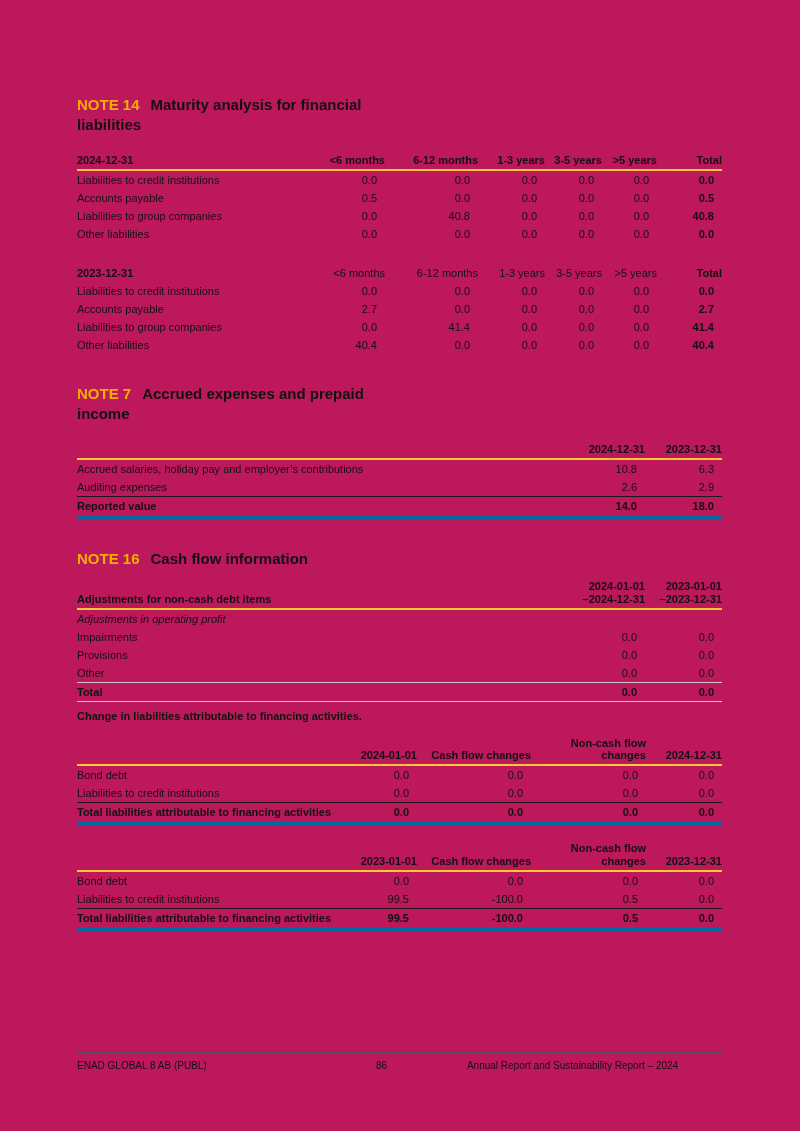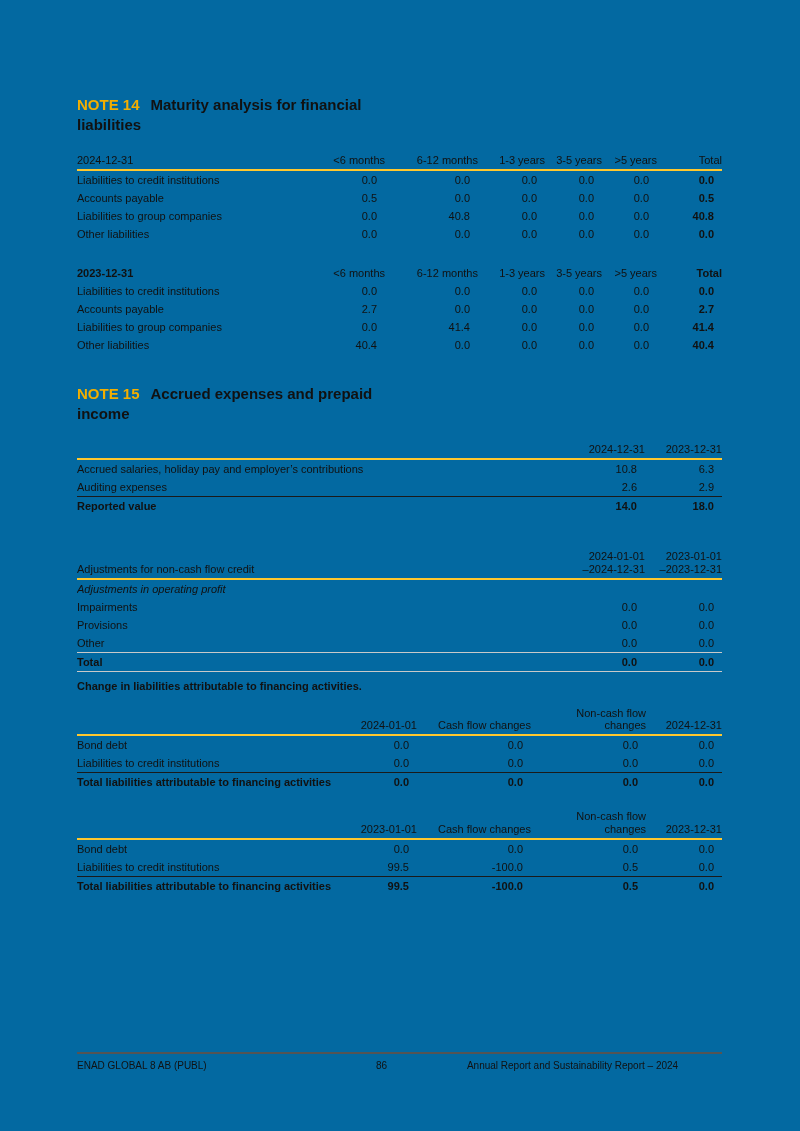--- a/index.html
+++ b/index.html
@@ -1,35 +1,35 @@
 <!DOCTYPE html>
 <html><head>
 <meta charset="utf-8">
 <style>
   html,body{margin:0;padding:0;background:#ffffff;}
   body{width:800px;height:1131px;font-family:"Liberation Sans",sans-serif;color:#000;}
-  .page{position:relative;width:800px;height:1131px;overflow:hidden;box-sizing:border-box;padding:95px 78px 0 77px;background:#0369a1;}
+  .page{position:relative;width:800px;height:1131px;overflow:hidden;box-sizing:border-box;padding:95px 78px 0 77px;background:#be185d;}
 
   .note-heading{width:330px;font-size:15px;line-height:20px;font-weight:700;margin:0 0 16px 0;color:#111;}
   .note-num{color:#F2AE00;padding-right:11px;}
 
   table{border-collapse:collapse;table-layout:fixed;width:645px;}
   th,td{font-size:11px;line-height:12.5px;padding:3px 0 2.5px 6px;text-align:right;vertical-align:bottom;white-space:nowrap;overflow:hidden;color:#111;}
   th.l,td.l{text-align:left;padding-left:0;}
   td.num{padding-right:8px;}
   .b{font-weight:700;}
   .it{font-style:italic;}
   .two-line{white-space:pre-line;}
 
   tr.goldline th{border-bottom:2px solid #FFC82E;}
-  .hdr th{font-weight:400;margin-left:40px;}
+  .hdr th{font-weight:700;margin-left:40px;}
   .hdr-mixed th{font-weight:400;}
   .hdr-mixed th.b{font-weight:700;}
 
-  tr.total-dark td{border-top:1.5px solid #1a1a1a;border-bottom:2px solid #0369a1;font-weight:700;}
+  tr.total-dark td{border-top:1.5px solid #1a1a1a;border-bottom:4px solid #0369a1;font-weight:700;}
   tr.total-light td{border-top:1px solid #c9c9c9;border-bottom:1px solid #c9c9c9;font-weight:700;}
 
   col.c14-label{width:230px;} col.c14-m6{width:78px;} col.c14-m612{width:93px;}
   col.c14-y13{width:67px;} col.c14-y35{width:57px;} col.c14-y5{width:55px;} col.c14-tot{width:65px;}
   col.c2-label{width:430px;} col.c2-a{width:138px;} col.c2-b{width:77px;}
   col.c5-label{width:270px;} col.c5-a{width:70px;} col.c5-b{width:114px;} col.c5-c{width:115px;} col.c5-d{width:76px;}
 
   .t-gap-a{margin-bottom:21px;}
   .sec-15{margin-top:30px;}
   .sec-16{margin-top:30px;}
@@ -164,21 +164,21 @@
           <td class="num">0.0</td>
           <td class="num">0.0</td>
           <td class="num">0.0</td>
           <td class="num b">40.4</td>
         </tr>
       </tbody>
     </table>
   </section>
 
   <section class="sec-15">
-    <h2 class="note-heading"><span class="note-num">NOTE 15</span><span>Accrued expenses and prepaid income</span></h2>
+    <h2 class="note-heading"><span class="note-num">NOTE 7</span><span>Accrued expenses and prepaid income</span></h2>
 
     <table>
       <colgroup>
           <col class="c2-label">
           <col class="c2-a">
           <col class="c2-b">
         </colgroup>
       <tbody>
         <tr class="hdr goldline">
           <th class="l"></th>
@@ -198,30 +198,31 @@
         <tr class="total-dark">
           <td class="l">Reported value</td>
           <td class="num">14.0</td>
           <td class="num">18.0</td>
         </tr>
       </tbody>
     </table>
   </section>
 
   <section class="sec-16">
+    <h2 class="note-heading"><span class="note-num">NOTE 16</span><span>Cash flow information</span></h2>
 
     <table>
       <colgroup>
           <col class="c2-label">
           <col class="c2-a">
           <col class="c2-b">
         </colgroup>
       <tbody>
         <tr class="hdr goldline">
-          <th class="l">Adjustments for non-cash flow credit</th>
+          <th class="l">Adjustments for non-cash debt items</th>
           <th class="two-line">2024-01-01
 –2024-12-31</th>
           <th class="two-line">2023-01-01
 –2023-12-31</th>
         </tr>
         <tr>
           <td class="l it" colspan="3">Adjustments in operating profit</td>
         </tr>
         <tr>
           <td class="l">Impairments</td>

